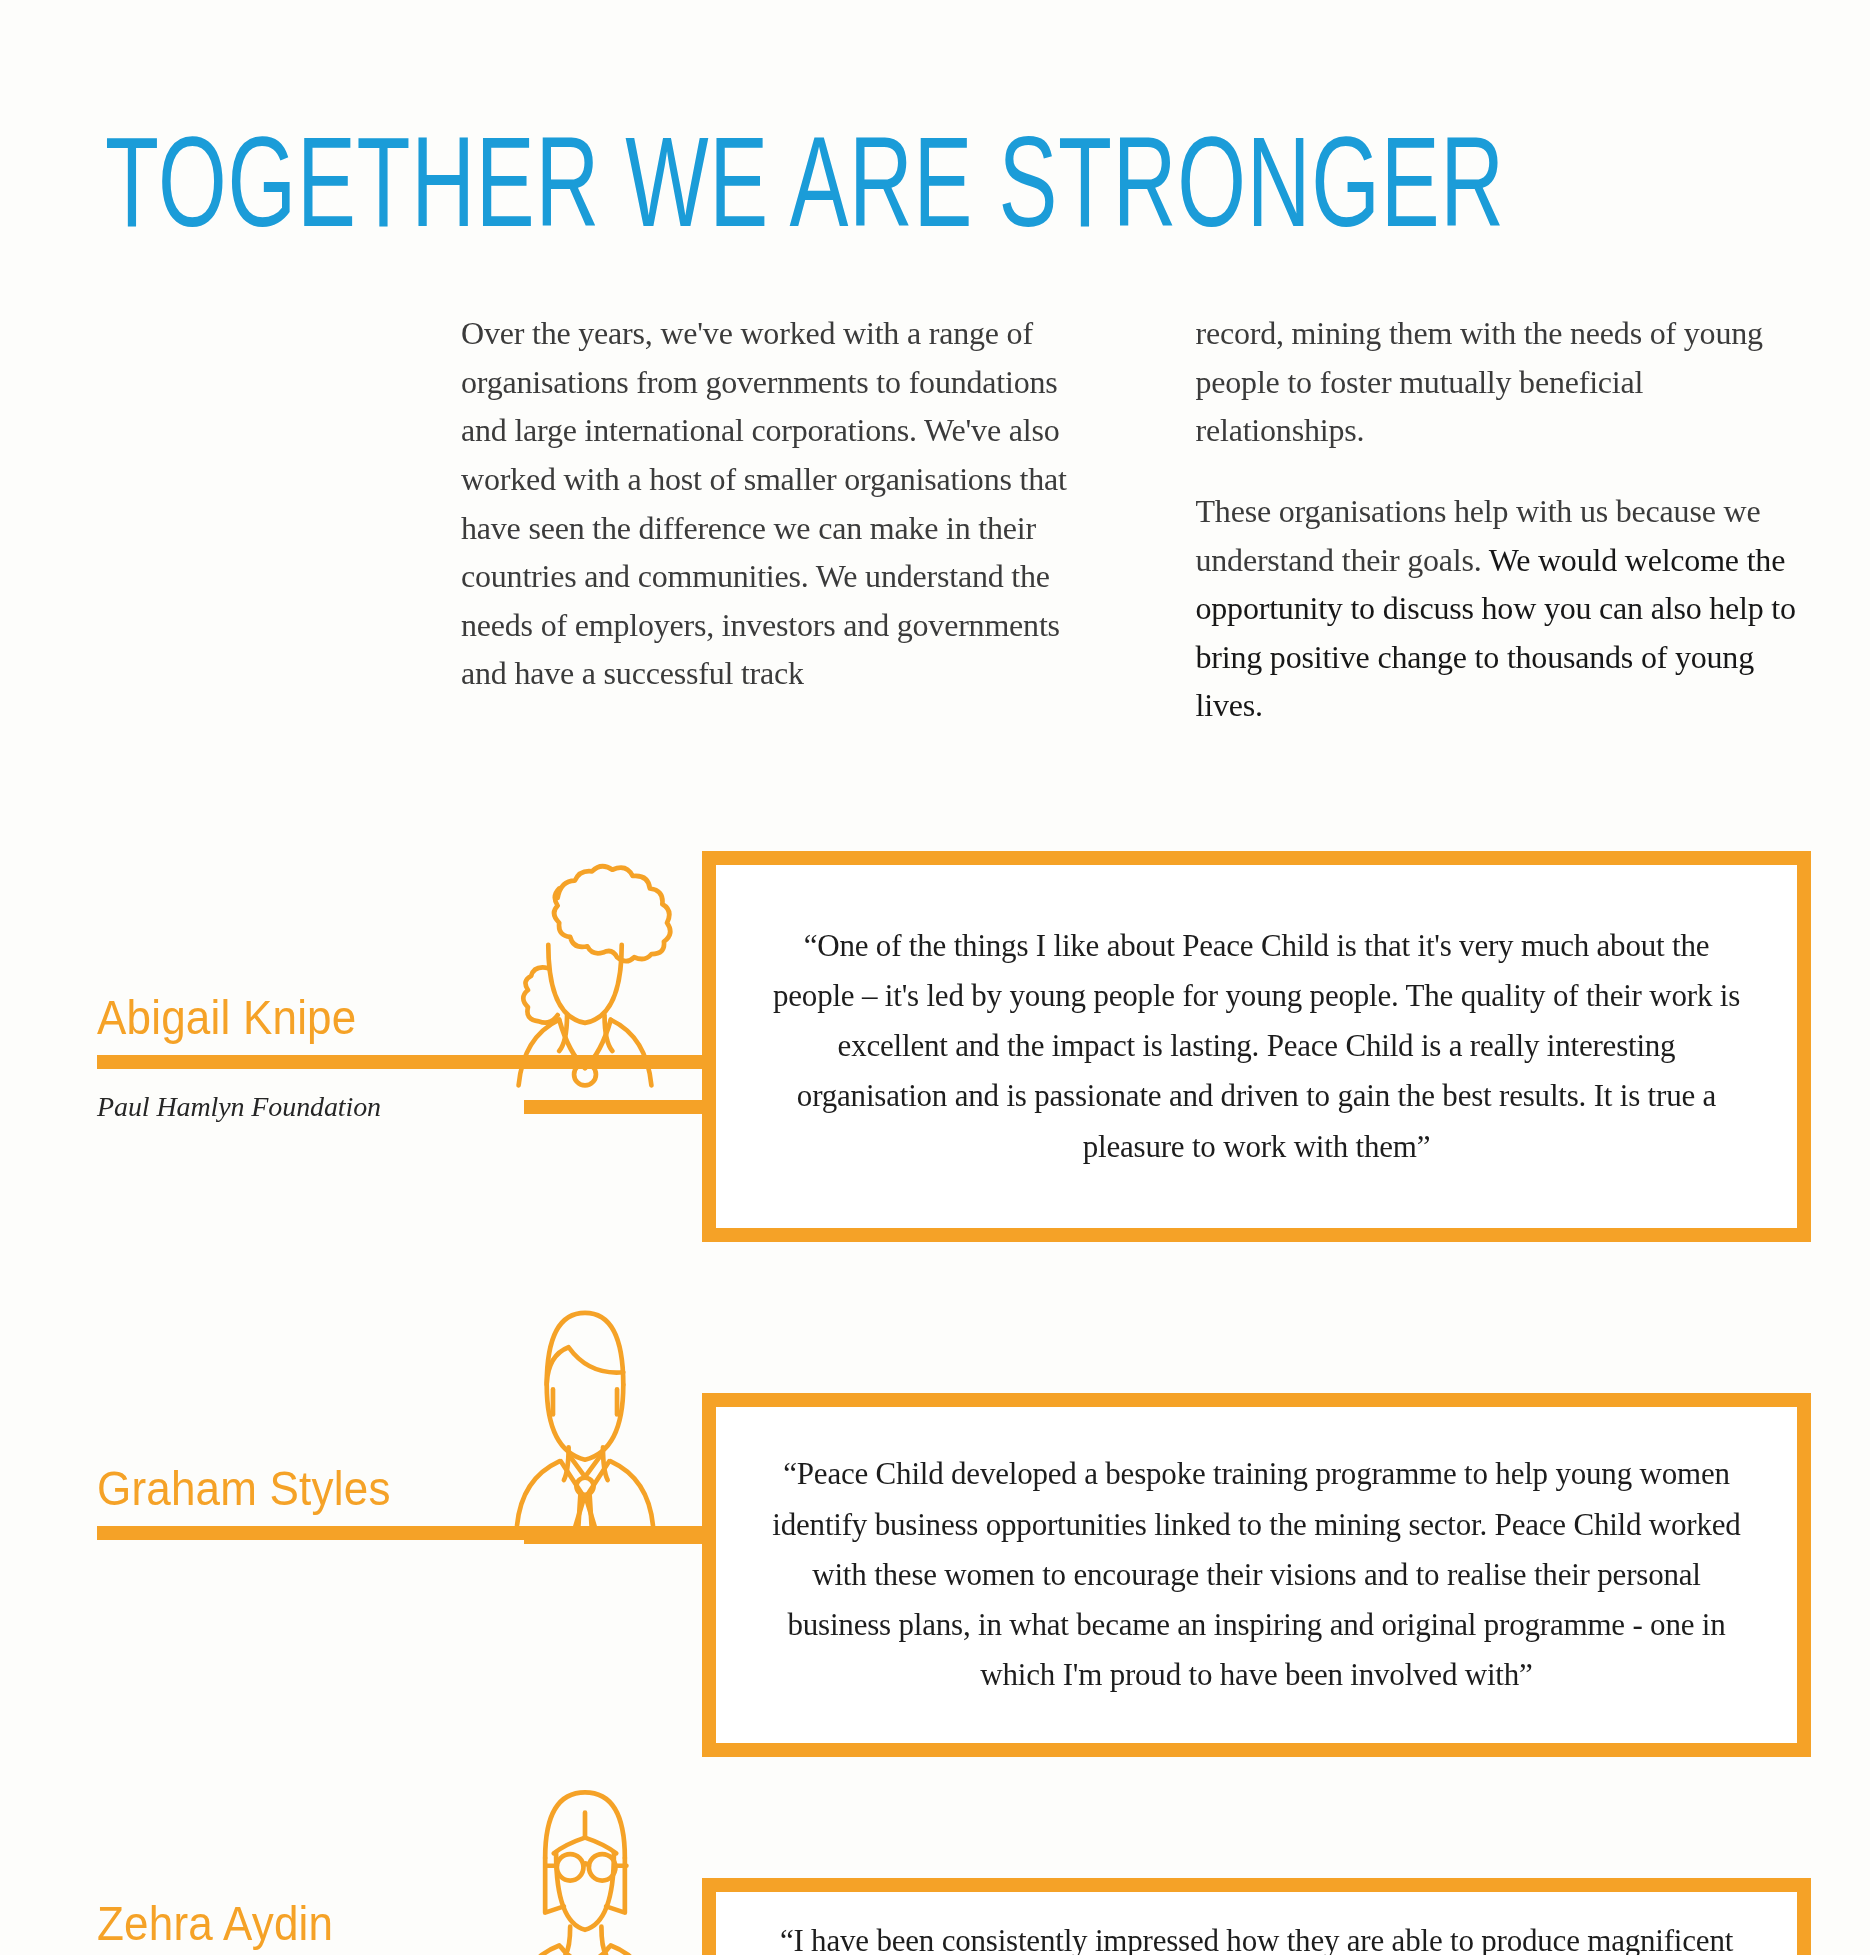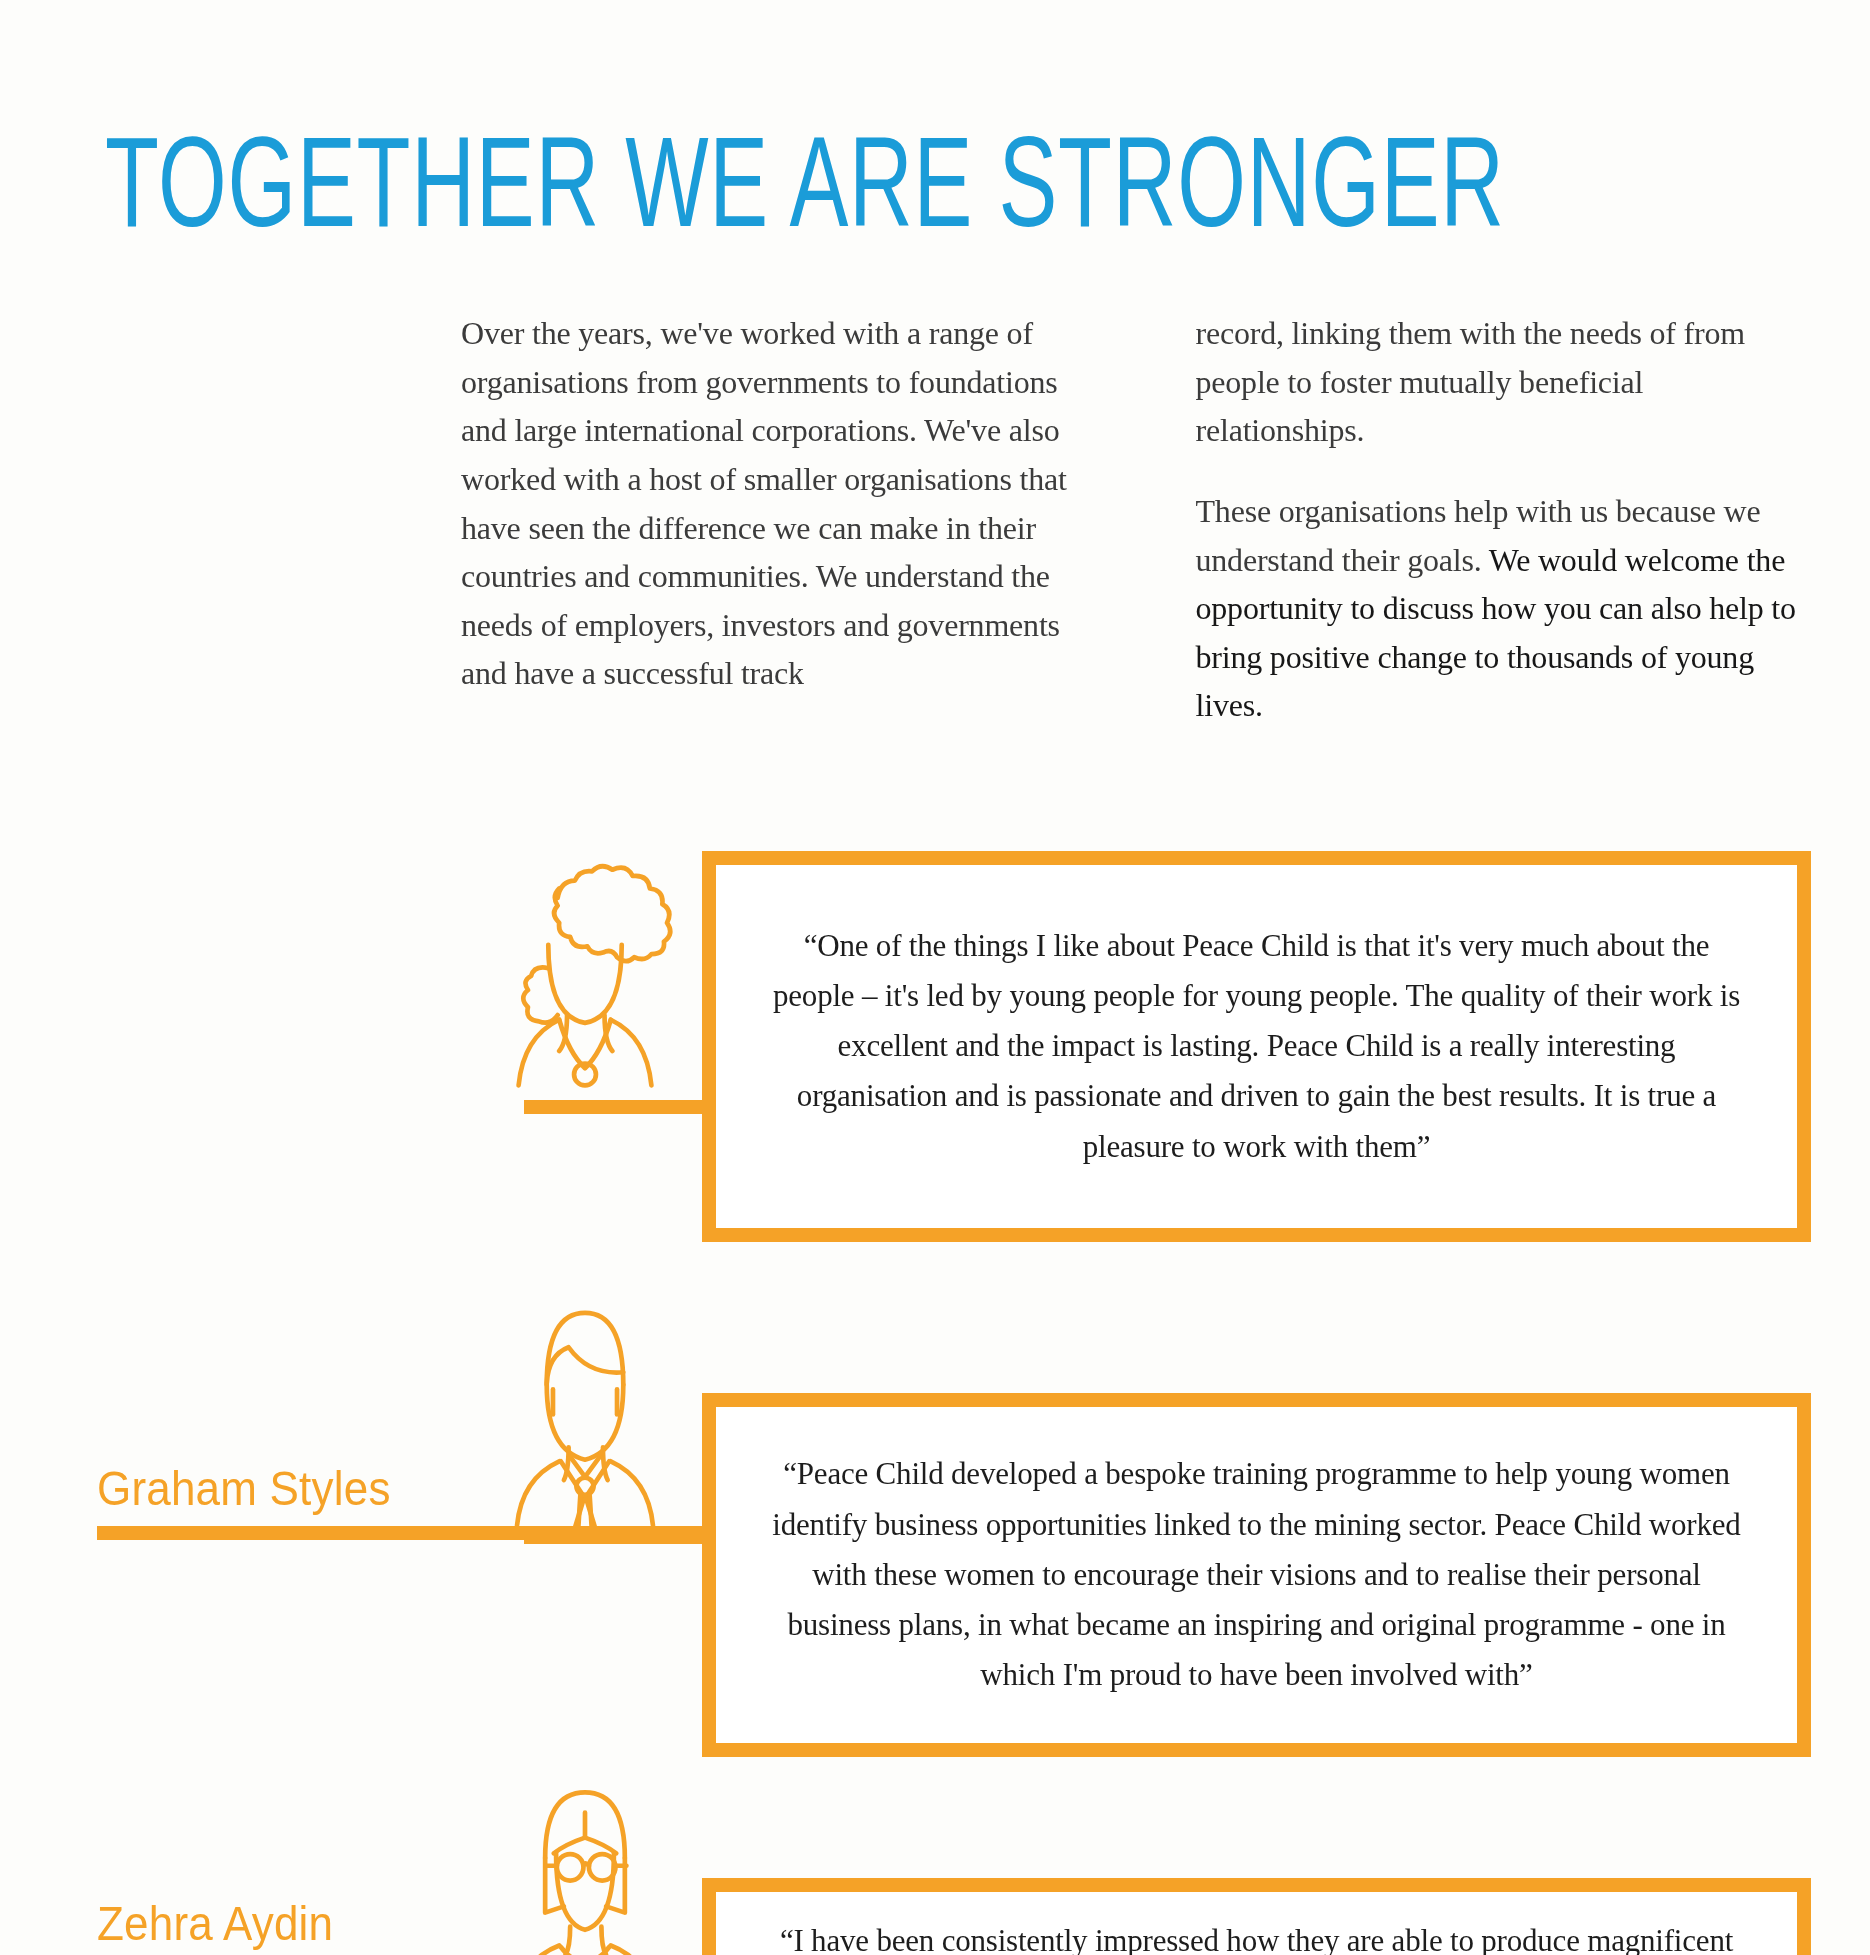--- a/index.html
+++ b/index.html
@@ -142,21 +142,21 @@
 
 <div class="page">
 
   <div class="page-title">TOGETHER WE ARE STRONGER</div>
 
   <div class="intro">
     <div class="intro-col">
       <p>Over the years, we've worked with a range of organisations from governments to foundations and large international corporations. We've also worked with a host of smaller organisations that have seen the difference we can make in their countries and communities. We understand the needs of employers, investors and governments and have a successful track</p>
     </div>
     <div class="intro-col">
-      <p>record, linking them with the needs of from people to foster mutually beneficial relationships.</p>
+      <p>record, mining them with the needs of young people to foster mutually beneficial relationships.</p>
       <p><span>These organisations help with us because we understand their goals. </span><span class="bold-run">We would welcome the opportunity to discuss how you can also help to bring positive change to thousands of young lives.</span></p>
     </div>
   </div>
 
   <div class="testimonial" style="top:841px;height:391px;">
 
     <div class="quote-card" style="left:702px;top:9.8px;width:1109px;height:391px;">
       <div class="quote-inner">
         <div class="quote-text">“One of the things I like about Peace Child is that it's very much about the people – it's led by young people for young people. The quality of their work is excellent and the impact is lasting. Peace Child is a really interesting organisation and is passionate and driven to gain the best results. It is true a pleasure to work with them”</div>
       </div>
@@ -181,20 +181,25 @@
 
         <path d="M30 300 q6 -62 52 -84"></path>
         <path d="M200 300 q-6 -62 -52 -84"></path>
 
         <path d="M82 216 q12 42 33 62 q21 -20 33 -62"></path>
 
         <circle cx="115" cy="286" r="14"></circle>
       </svg>
     </div>
 
+    <div class="person" style="top:154px;">
+      <div class="person-name">Abigail Knipe</div>
+      <div class="person-rule"></div>
+      <div class="person-org">Paul Hamlyn Foundation</div>
+    </div>
   </div>
 
   <div class="testimonial" style="top:1291px;height:430px;">
 
     <div class="quote-card" style="left:702px;top:102px;width:1109px;height:364px;">
       <div class="quote-inner">
         <div class="quote-text">“Peace Child developed a bespoke training programme to help young women identify business opportunities linked to the mining sector. Peace Child worked with these women to encourage their visions and to realise their personal business plans, in what became an inspiring and original programme - one in which I'm proud to have been involved with”</div>
       </div>
     </div>
 

